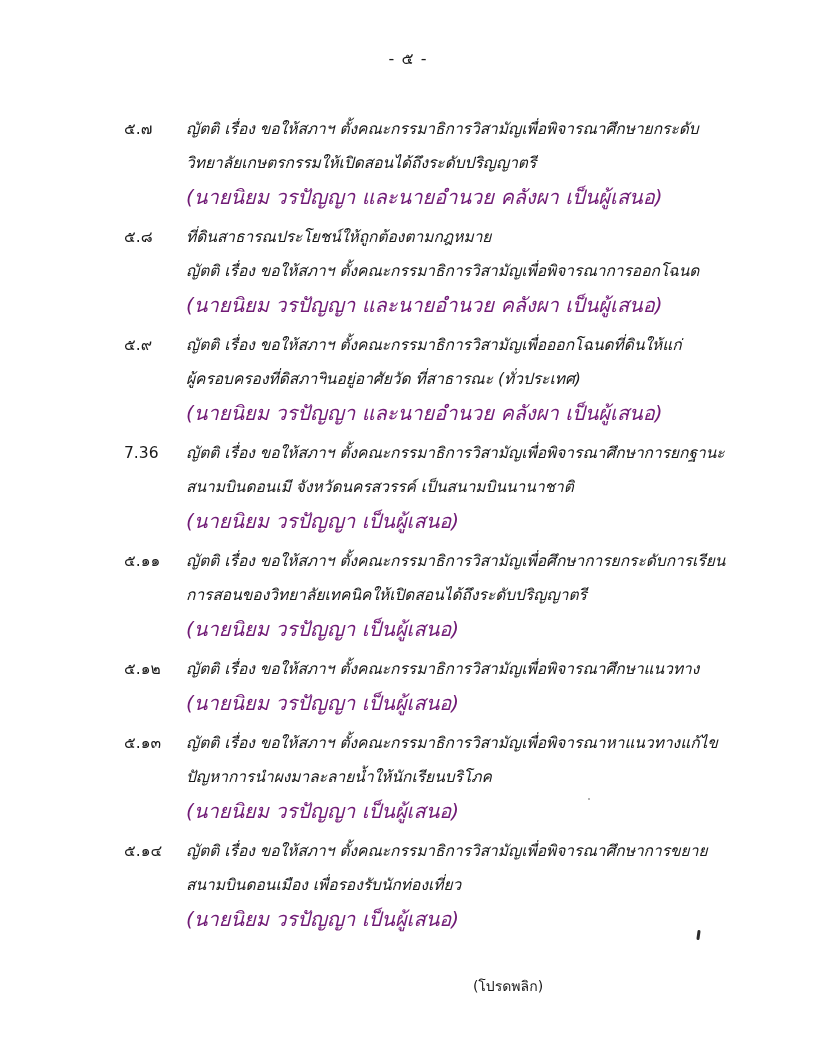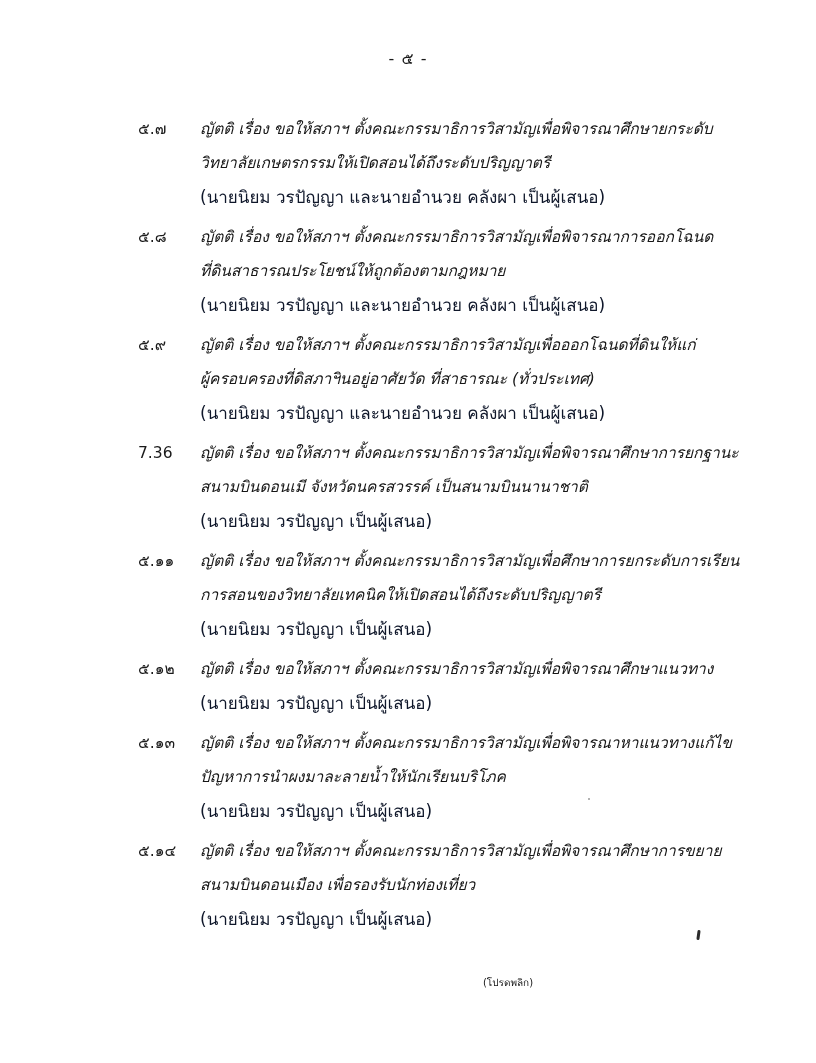--- a/index.html
+++ b/index.html
@@ -30,21 +30,20 @@
     text-align: center;
     font-size: 16px;
     letter-spacing: 1px;
     color: #1a1a1a;
   }
   .body-block {
     position: absolute;
     top: 112px;
     left: 124px;
     width: 600px;
-    margin-left: 14px;
   }
   .item {
     display: flex;
     align-items: flex-start;
     margin-bottom: 6px;
   }
   .item-no {
     width: 62px;
     flex: 0 0 62px;
     font-size: 15.5px;
@@ -56,32 +55,33 @@
     flex: 1 1 auto;
   }
   .line {
     font-size: 15.5px;
     line-height: 34px;
     color: #161616;
     white-space: nowrap;
     font-style: italic;
   }
   .proposer {
-    font-size: 17px;
+    font-size: 20px;
     line-height: 34px;
-    color: #0f172a;
+    color: #701a75;
     white-space: nowrap;
+    font-style: italic;
   }
   .footer-note {
     position: absolute;
     top: 975px;
     left: 0;
     width: 816px;
     text-align: center;
-    font-size: 10px;
+    font-size: 14px;
     color: #161616;
   }
   .footer-note .inner {
     display: inline-block;
     margin-left: 200px;
   }
   .stray-mark {
     position: absolute;
     top: 930px;
     left: 697px;
@@ -113,22 +113,22 @@
       <div class="item-body">
         <div class="line">ญัตติ เรื่อง ขอให้สภาฯ ตั้งคณะกรรมาธิการวิสามัญเพื่อพิจารณาศึกษายกระดับ</div>
         <div class="line">วิทยาลัยเกษตรกรรมให้เปิดสอนได้ถึงระดับปริญญาตรี</div>
         <div class="proposer">(นายนิยม  วรปัญญา  และนายอำนวย  คลังผา  เป็นผู้เสนอ)</div>
       </div>
     </div>
 
     <div class="item">
       <div class="item-no">๕.๘</div>
       <div class="item-body">
+        <div class="line">ที่ดินสาธารณประโยชน์ให้ถูกต้องตามกฎหมาย</div>
         <div class="line">ญัตติ เรื่อง ขอให้สภาฯ ตั้งคณะกรรมาธิการวิสามัญเพื่อพิจารณาการออกโฉนด</div>
-        <div class="line">ที่ดินสาธารณประโยชน์ให้ถูกต้องตามกฎหมาย</div>
         <div class="proposer">(นายนิยม  วรปัญญา  และนายอำนวย  คลังผา  เป็นผู้เสนอ)</div>
       </div>
     </div>
 
     <div class="item">
       <div class="item-no">๕.๙</div>
       <div class="item-body">
         <div class="line">ญัตติ เรื่อง ขอให้สภาฯ ตั้งคณะกรรมาธิการวิสามัญเพื่อออกโฉนดที่ดินให้แก่</div>
         <div class="line">ผู้ครอบครองที่ดิสภาฯินอยู่อาศัยวัด ที่สาธารณะ (ทั่วประเทศ)</div>
         <div class="proposer">(นายนิยม  วรปัญญา  และนายอำนวย  คลังผา  เป็นผู้เสนอ)</div>

